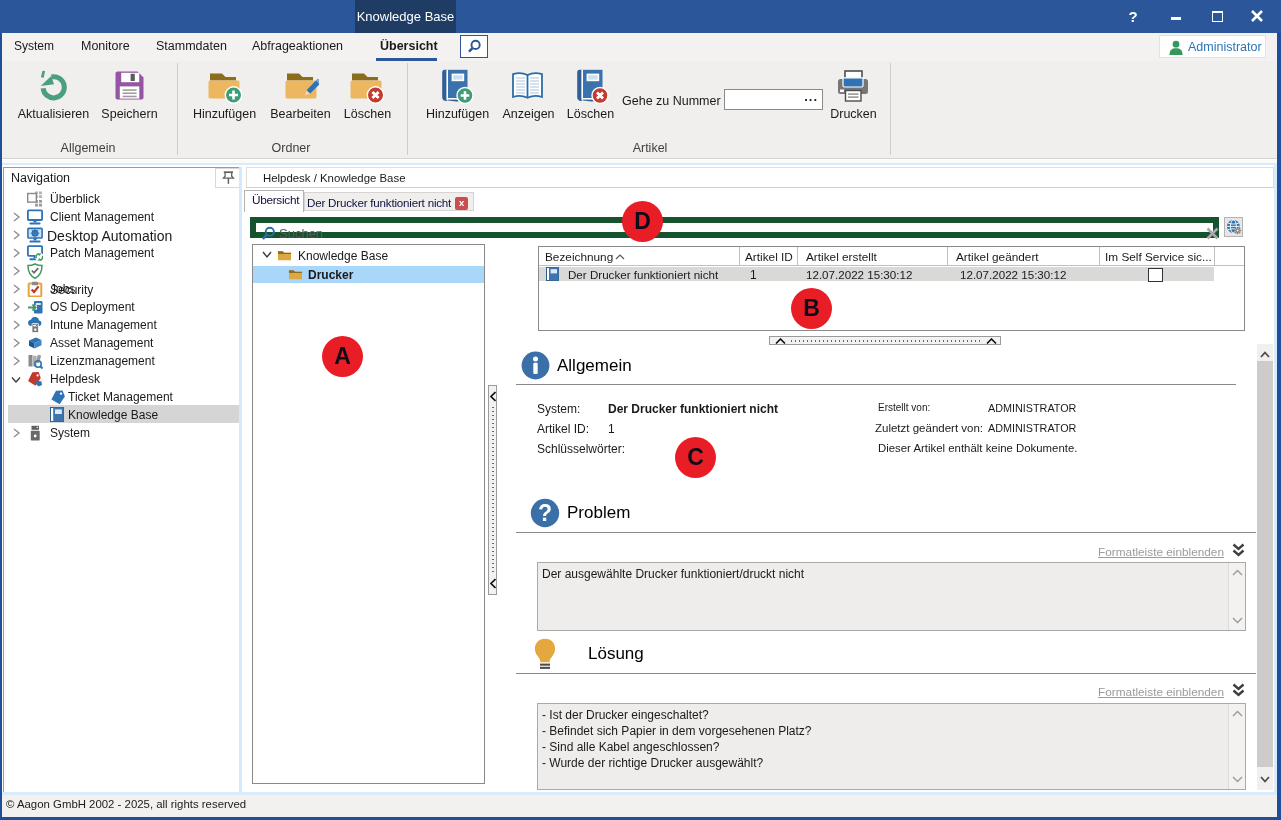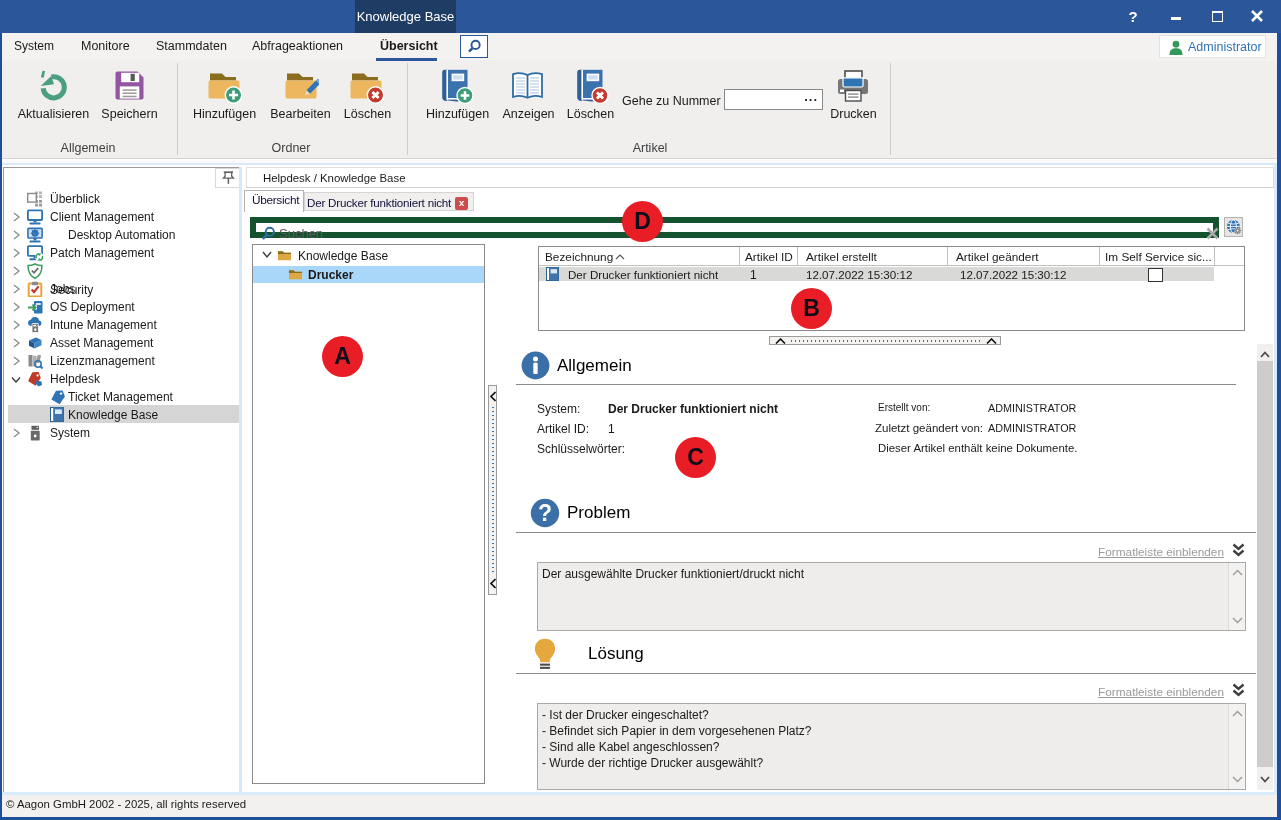--- a/index.html
+++ b/index.html
@@ -158,20 +158,21 @@
     <rect x="9.5" y="20.5" width="15.5" height="10.5" fill="#fff" stroke="#4d4d4d" stroke-width="1.4"></rect>
     <rect x="12" y="23.4" width="10.5" height="1.4" fill="#8a8a8a"></rect>
     <rect x="12" y="26.4" width="10.5" height="1.4" fill="#8a8a8a"></rect>
   </svg>
 </div>
 
 <div class="a" style="left:0;top:160px;width:1281px;height:3px;background:#fbfafa;"></div>
 <div class="a" style="left:0;top:163px;width:1281px;height:2px;background:#d9eafc;"></div>
 
 <div class="a" style="left:3px;top:167px;width:239px;height:627px;background:#fff;border:1px solid #9a9a9a;">
+  <div class="a" style="left:7px;top:3px;width:225px;height:19px;font-size:12.5px;">Navigation</div>
   <div class="a" style="left:211px;top:-0.5px;width:25px;height:20px;background:#fff;border:1px solid #d8d8d8;"></div>
   <svg class="a" style="left:218px;top:2.5px;" width="13" height="14" viewBox="0 0 13 14">
     <g fill="none" stroke="#606060">
       <path d="M1.8 1.2 L11 1.2" stroke-width="1.7"></path>
       <path d="M3.1 1.2 L3.1 5.2 L1.4 7.1 L11.4 7.1 L9.7 5.2 L9.7 1.2" stroke-width="1.3"></path>
       <path d="M6.4 7.1 L6.4 12.8" stroke-width="1.5"></path>
     </g>
   </svg>
 
   <div class="a" style="left:4px;top:237px;width:231px;height:18px;background:#d5d5d5;"></div>
@@ -289,21 +290,21 @@
   </svg>
   <svg class="a" style="left:23px;top:257px;" width="16" height="16" viewBox="0 0 16 16">
     <rect x="4.5" y="0.8" width="7.5" height="4" fill="#5f5f5f"></rect>
     <rect x="9.5" y="1.8" width="1.6" height="1" fill="#fff"></rect>
     <rect x="3.8" y="5.8" width="8.9" height="9.6" rx="0.6" fill="#6a6a6a"></rect>
     <circle cx="8.2" cy="11" r="1.4" fill="#fff"></circle>
   </svg>
 
   <div class="a" style="left:46px;top:24px;font-size:12px;">Überblick</div>
   <div class="a" style="left:46px;top:42px;font-size:12px;">Client Management</div>
-  <div class="a" style="left:64px;top:60px;font-size:12px;">Desktop Automation</div>
+  <div class="a" style="left:43px;top:60px;font-size:14px;">Desktop Automation</div>
   <div class="a" style="left:46px;top:78px;font-size:12px;">Patch Management</div>
   <div class="a" style="left:46px;top:96px;font-size:12px;margin-top:19px;">Security</div>
   <div class="a" style="left:46px;top:114px;font-size:12px;">Jobs</div>
   <div class="a" style="left:46px;top:132px;font-size:12px;">OS Deployment</div>
   <div class="a" style="left:46px;top:150px;font-size:12px;">Intune Management</div>
   <div class="a" style="left:46px;top:168px;font-size:12px;">Asset Management</div>
   <div class="a" style="left:46px;top:186px;font-size:12px;">Lizenzmanagement</div>
   <div class="a" style="left:46px;top:204px;font-size:12px;">Helpdesk</div>
   <div class="a" style="left:64px;top:222px;font-size:12px;">Ticket Management</div>
   <div class="a" style="left:64px;top:240px;font-size:12px;">Knowledge Base</div>

